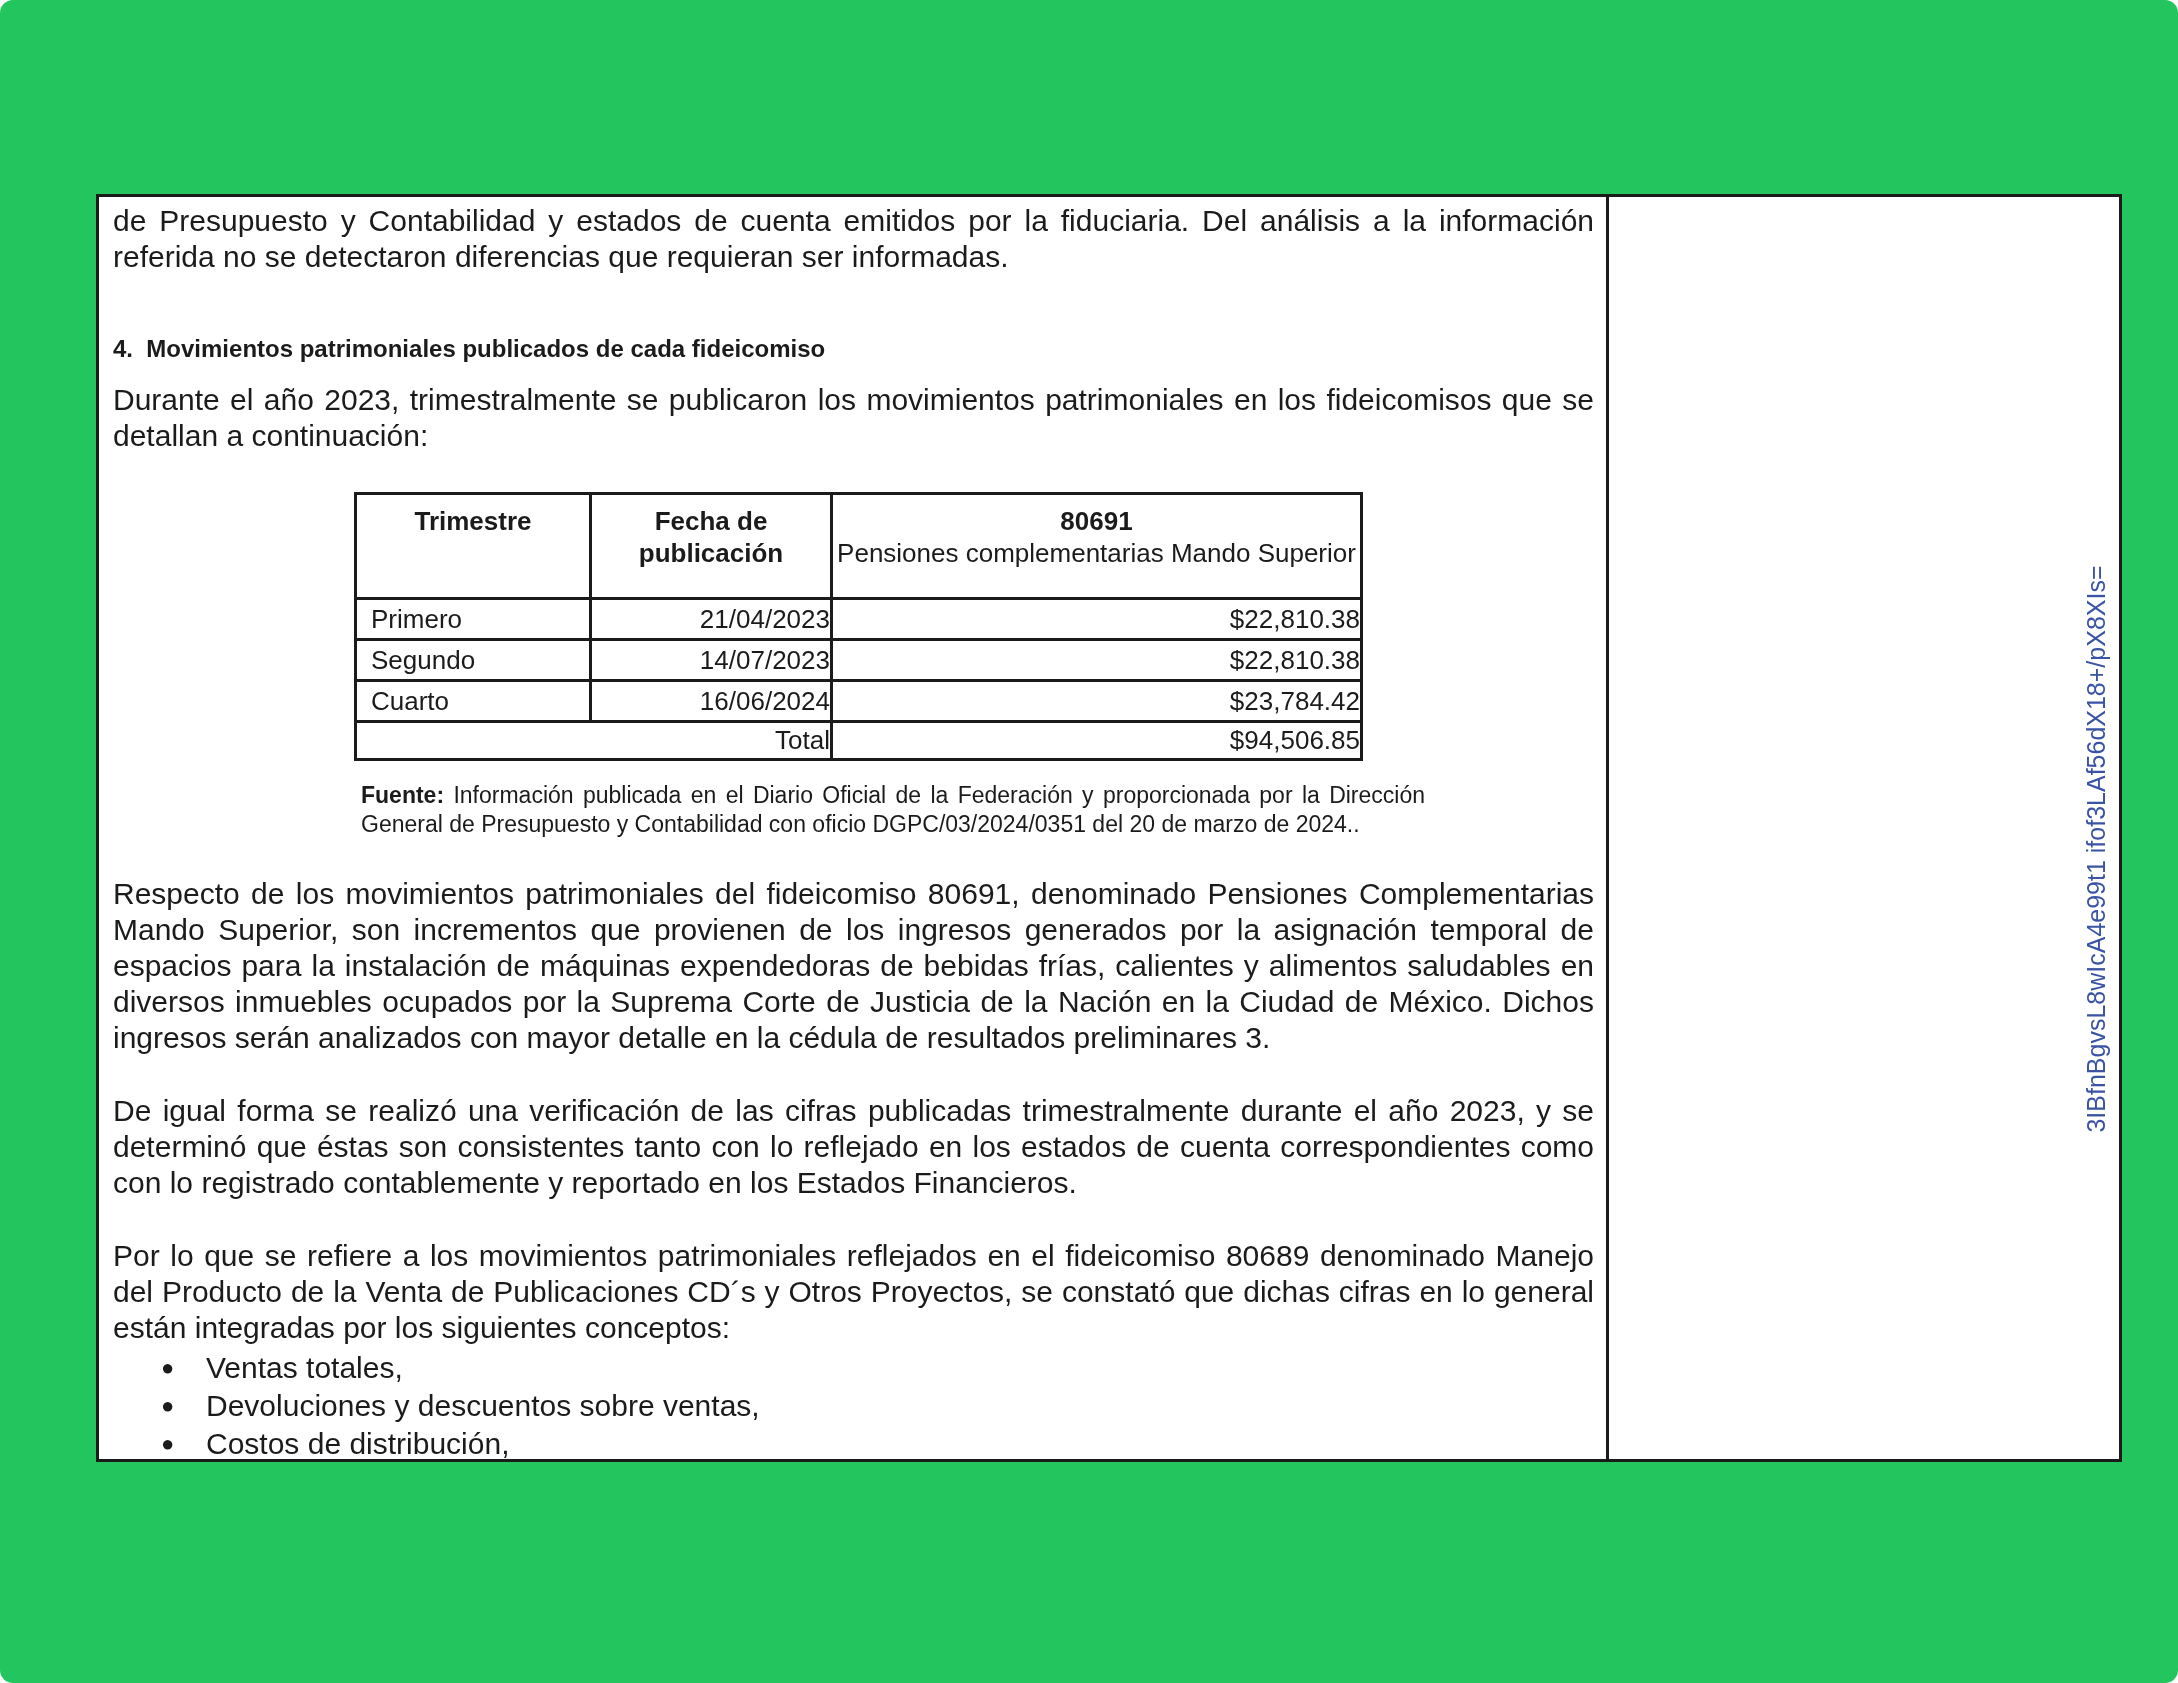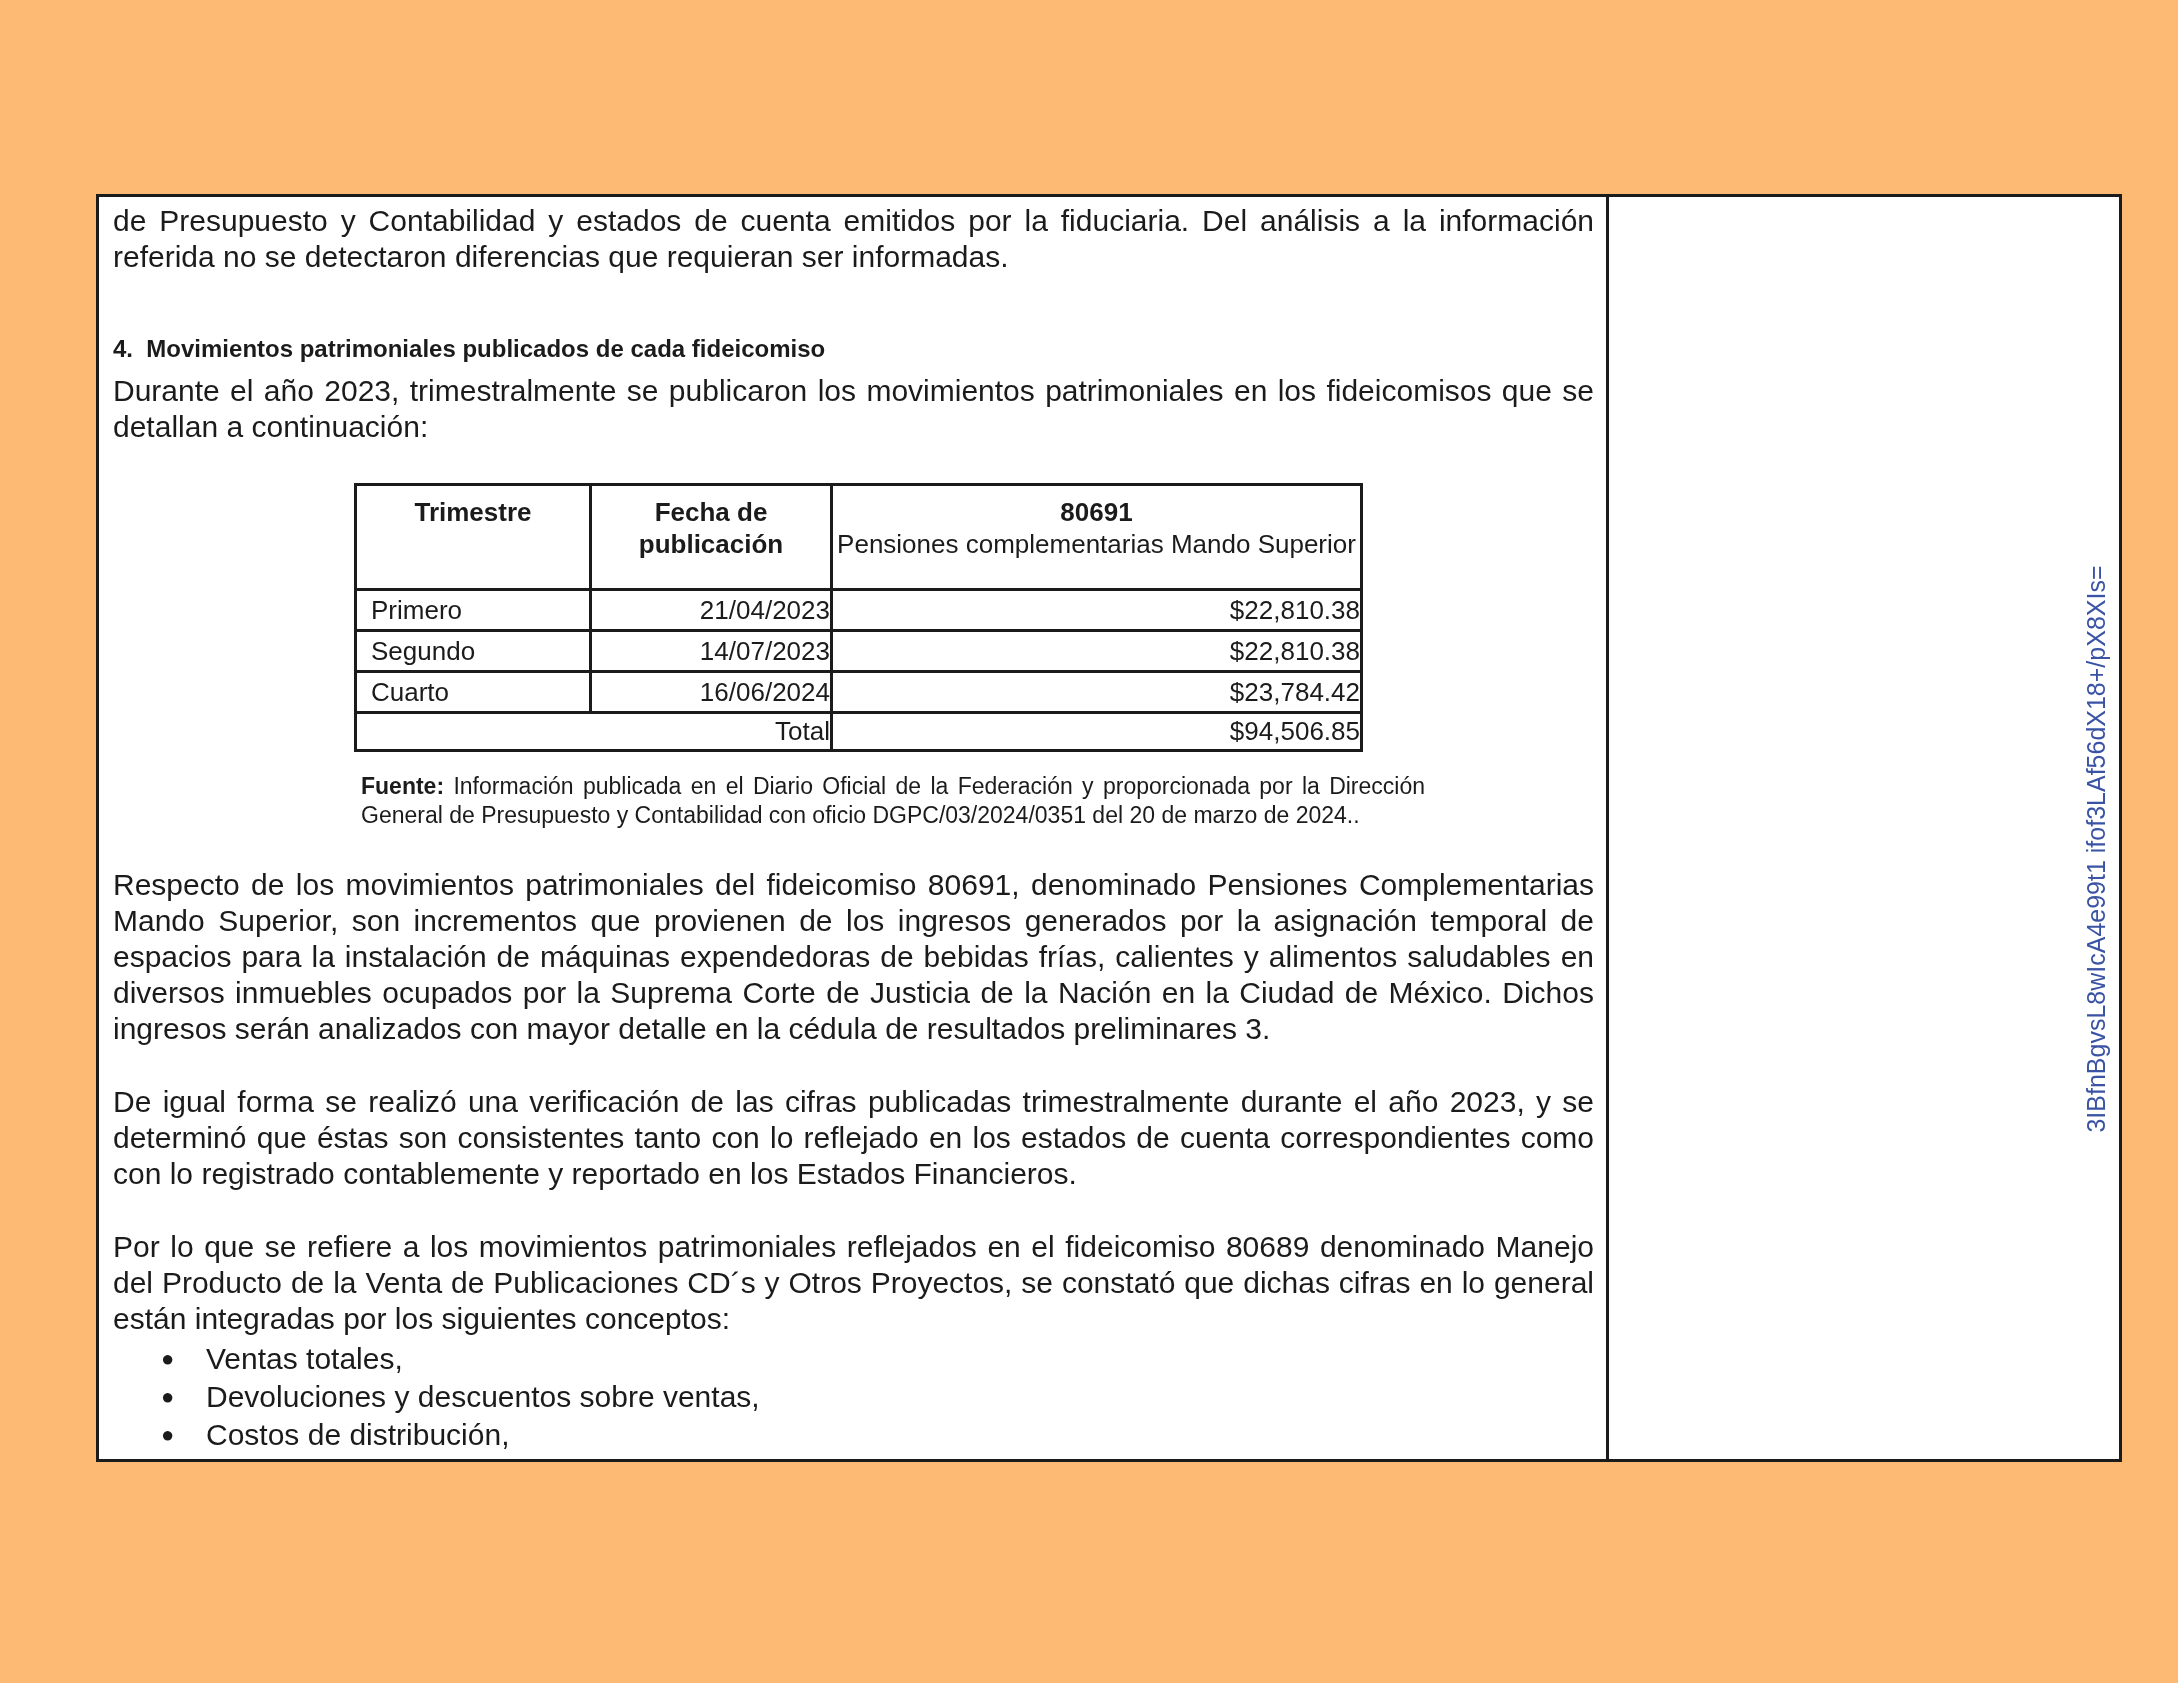--- a/index.html
+++ b/index.html
@@ -5,22 +5,23 @@
   html, body {
     margin: 0; padding: 0;
     background: #ffffff;
     font-family: "Liberation Sans", "DejaVu Sans", sans-serif;
     color: #1b1b1b;
   }
   .page {
     position: relative;
     width: 2178px;
     height: 1683px;
-    background: #fdba74;
+    background: #22c55e;
     overflow: hidden;
+    border-radius: 13px;
   }
   .doc-frame {
     position: absolute;
     left: 96px;
     top: 194px;
     width: 2026px;
     height: 1268px;
     border: 3px solid #1b1b1b;
     box-sizing: border-box;
     display: flex;
@@ -41,21 +42,21 @@
     line-height: 36px;
     text-align: justify;
   }
   .heading {
     margin: 56px 0 0 0;
     font-size: 24px;
     line-height: 36px;
     font-weight: bold;
     white-space: pre-wrap;
   }
-  .para.after-heading { margin-top: 6px; }
+  .para.after-heading { margin-top: 15px; }
 
   table.fid-table {
     margin: 38px 0 0 241px;
     border-collapse: collapse;
     width: 1005px;
     table-layout: fixed;
     font-size: 26px;
   }
   table.fid-table th, table.fid-table td {
     border: 3px solid #1b1b1b;

